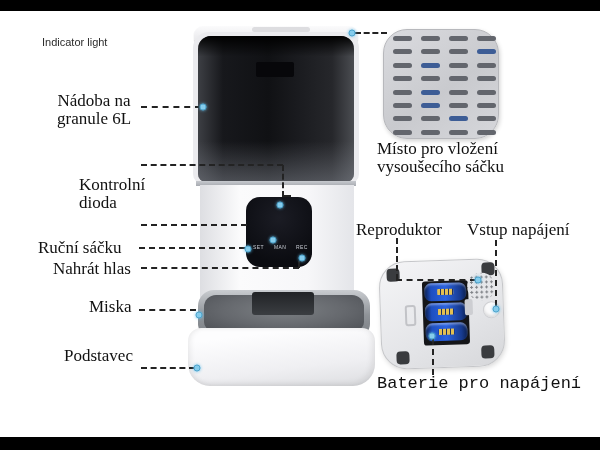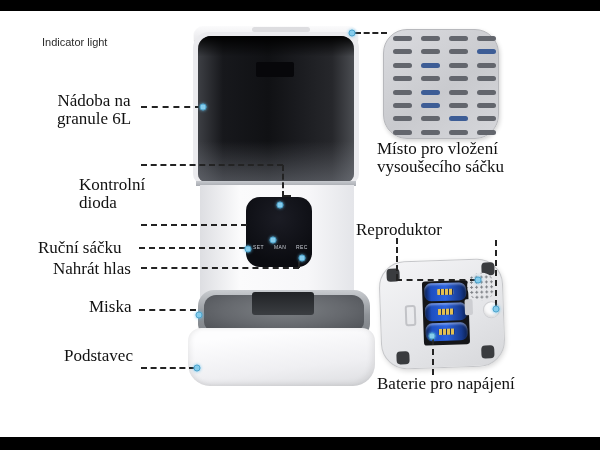--- a/index.html
+++ b/index.html
@@ -227,15 +227,16 @@
   <div class="lbl" style="left:64px; top:347px;">
     <div>Podstavec</div>
   </div>
 
   <div class="lbl" style="left:356px; top:221px;">Reproduktor</div>
 
   <div class="lbl" style="left:377px; top:140px;">
     <div>Místo pro vložení</div>
     <div>vysoušecího sáčku</div>
   </div>
-  <div class="lbl" style="left:377px; top:375px;">Baterie pro napájení</div>
+  <div class="lbl" style="left:467px; top:221px;">Vstup napájení</div>
+  <div class="lbl" style="left:377px; top:375px;font-family:Liberation Mono, monospace;">Baterie pro napájení</div>
 
 </div>
 
 </body></html>

